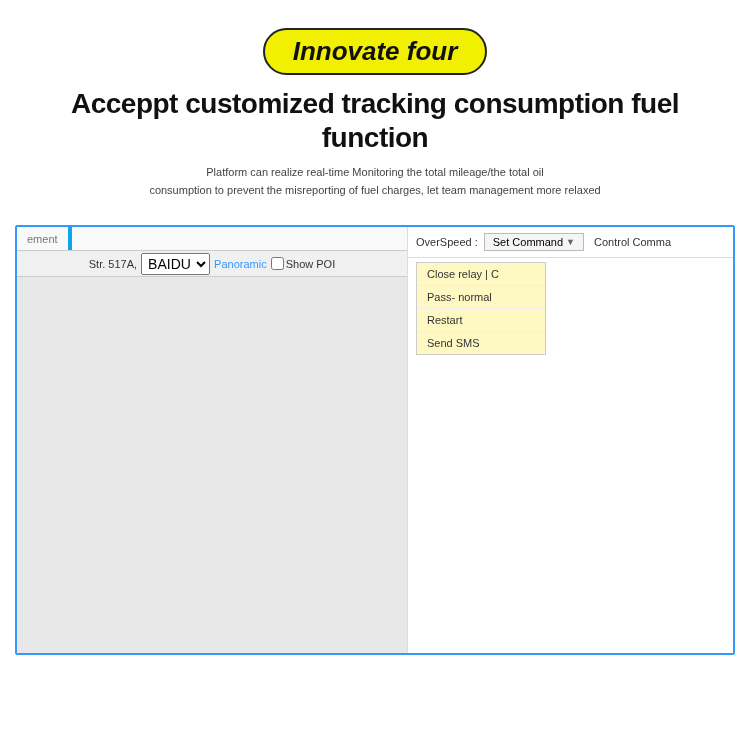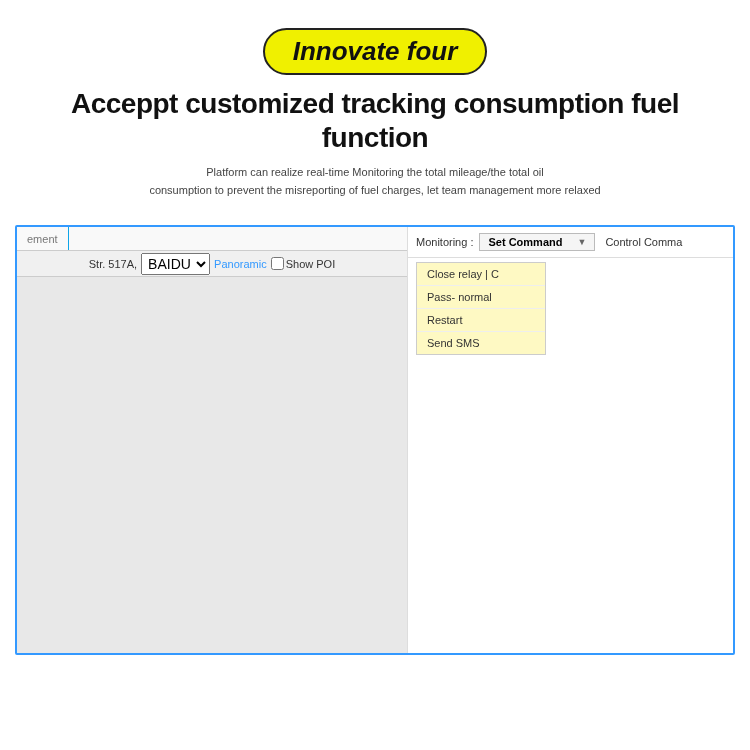--- a/index.html
+++ b/index.html
@@ -97,21 +97,21 @@
       display: flex;
       border-bottom: 1px solid #ccc;
       background: #f9f9f9;
       height: 24px;
     }
 
     .map-tab {
       padding: 3px 10px;
       font-size: 11px;
       color: #777;
-      border-right: 1px solid #0ea5e9;
+      border-right: 4px solid #0ea5e9;
       display: flex;
       align-items: center;
     }
 
     .map-tab.active {
       color: #3399ff;
       border-bottom: 2px solid #3399ff;
     }
 
     
@@ -179,23 +179,22 @@
       color: #333;
     }
 
     .set-command-btn {
       border: 1px solid #bbb;
       background: #f5f5f5;
       padding: 2px 8px;
       font-size: 11px;
       display: flex;
       align-items: center;
-      gap: 15px;
+      gap: 3px;
       cursor: pointer;
-      font-weight: bold;
     }
 
     .set-command-btn .arrow {
       font-size: 9px;
       color: #666;
     }
 
     .control-label {
       color: #333;
       margin-left: 4px;
@@ -281,21 +280,21 @@
           <rect x="20" y="30" width="30" height="20" fill="#d5d5d5" rx="1"></rect>
           <rect x="280" y="20" width="40" height="25" fill="#d5d5d5" rx="1"></rect>
           <rect x="310" y="220" width="50" height="30" fill="#d5d5d5" rx="1"></rect>
         </svg>
 
       </div>
     </div>
 
     <div class="right-panel">
       <div class="right-toolbar">
-        <span class="classified-label">Monitoring :</span>
+        <span class="classified-label">OverSpeed :</span>
         <div class="set-command-btn">
           <span>Set Command</span>
           <span class="arrow">▼</span>
         </div>
         <span class="control-label">Control Comma</span>
       </div>
 
       <div class="dropdown-menu">
         <div class="dropdown-item">Close relay | C</div>
         <div class="dropdown-item">Pass- normal</div>

